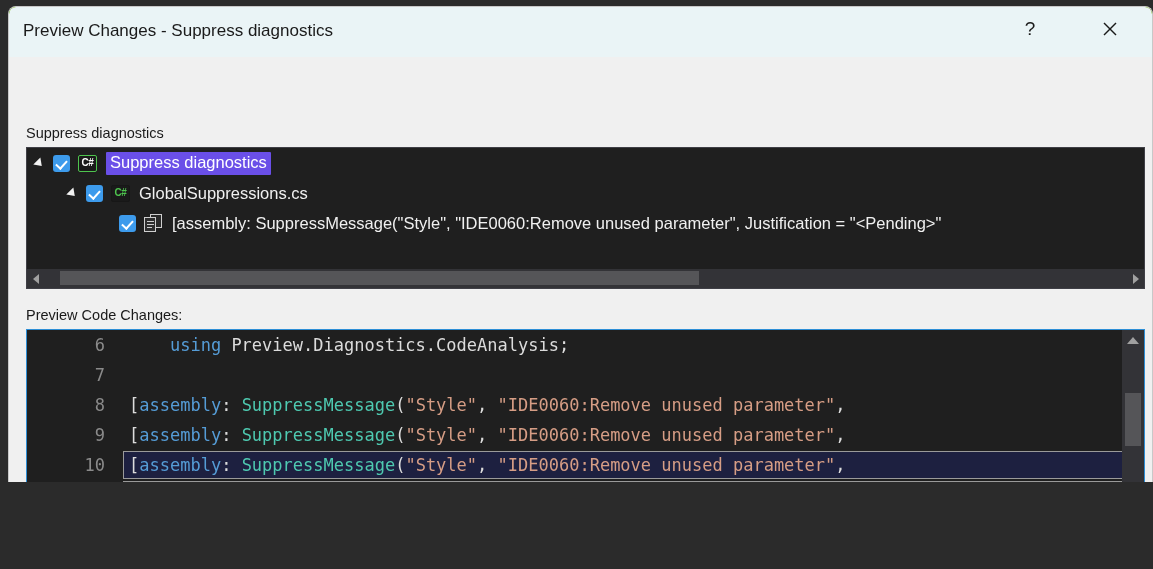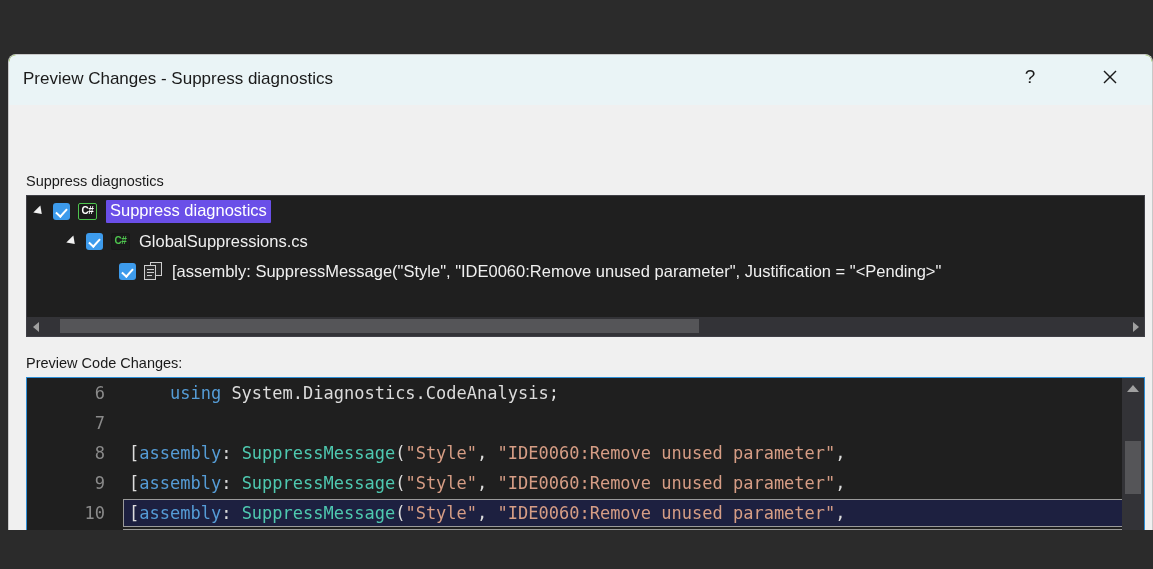--- a/index.html
+++ b/index.html
@@ -14,21 +14,20 @@
   
   #window {
     position: absolute;
     left: 8px; top: 6px;
     width: 1145px; height: 476px;
     background: #84cc16;
     border-radius: 8px 8px 0 0;
     border: 1px solid #c8c8c8;
     border-bottom: none;
     overflow: hidden;
-    margin-top: 48px;
   }
 
   
   #titlebar {
     position: relative;
     height: 50px;
     background: #eaf4f6;
     border-radius: 7px 7px 0 0;
   }
   #title-text {
@@ -413,21 +412,21 @@
         <div class="arrow">
             <div class="tri-r"></div>
           </div>
       </div>
     </div>
 
     <div class="field-label" id="lbl-preview">Preview Code Changes:</div>
 
     <div id="code-panel">
       <div id="code-area">
-          <div class="code-line"><div class="gutter">6</div><div class="code-text"><span class="tk-pln">    </span><span class="tk-kw">using</span><span class="tk-pln"> System.Diagnostics.CodeAnalysis;</span></div></div>
+          <div class="code-line"><div class="gutter">6</div><div class="code-text"><span class="tk-pln">    </span><span class="tk-kw">using</span><span class="tk-pln"> Preview.Diagnostics.CodeAnalysis;</span></div></div>
           <div class="code-line"><div class="gutter">7</div><div class="code-text"></div></div>
           <div class="code-line"><div class="gutter">8</div><div class="code-text"><span class="tk-punc">[</span><span class="tk-kw">assembly</span><span class="tk-punc">: </span><span class="tk-type">SuppressMessage</span><span class="tk-punc">(</span><span class="tk-str">"Style"</span><span class="tk-punc">, </span><span class="tk-str">"IDE0060:Remove unused parameter"</span><span class="tk-punc">,</span></div></div>
           <div class="code-line"><div class="gutter">9</div><div class="code-text"><span class="tk-punc">[</span><span class="tk-kw">assembly</span><span class="tk-punc">: </span><span class="tk-type">SuppressMessage</span><span class="tk-punc">(</span><span class="tk-str">"Style"</span><span class="tk-punc">, </span><span class="tk-str">"IDE0060:Remove unused parameter"</span><span class="tk-punc">,</span></div></div>
           <div class="code-line highlight"><div class="gutter">10</div><div class="code-text"><span class="tk-punc">[</span><span class="tk-kw">assembly</span><span class="tk-punc">: </span><span class="tk-type">SuppressMessage</span><span class="tk-punc">(</span><span class="tk-str">"Style"</span><span class="tk-punc">, </span><span class="tk-str">"IDE0060:Remove unused parameter"</span><span class="tk-punc">,</span></div></div>
           <div class="code-line caretline"><div class="gutter current">5</div><div class="code-text"><span class="caret"></span></div></div>
         </div>
 
       <div id="vscroll">
         <div class="varrow">
             <div class="tri-u"></div>

